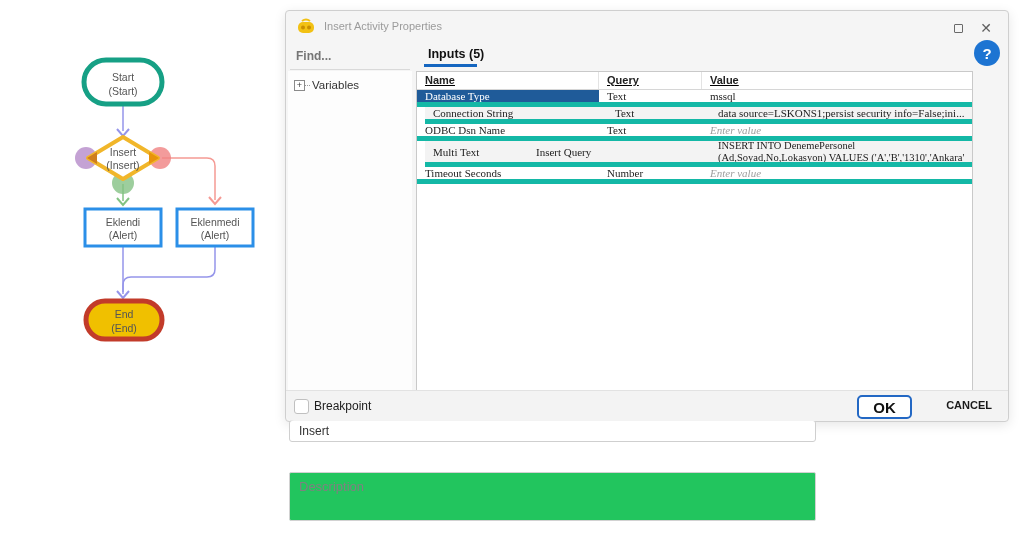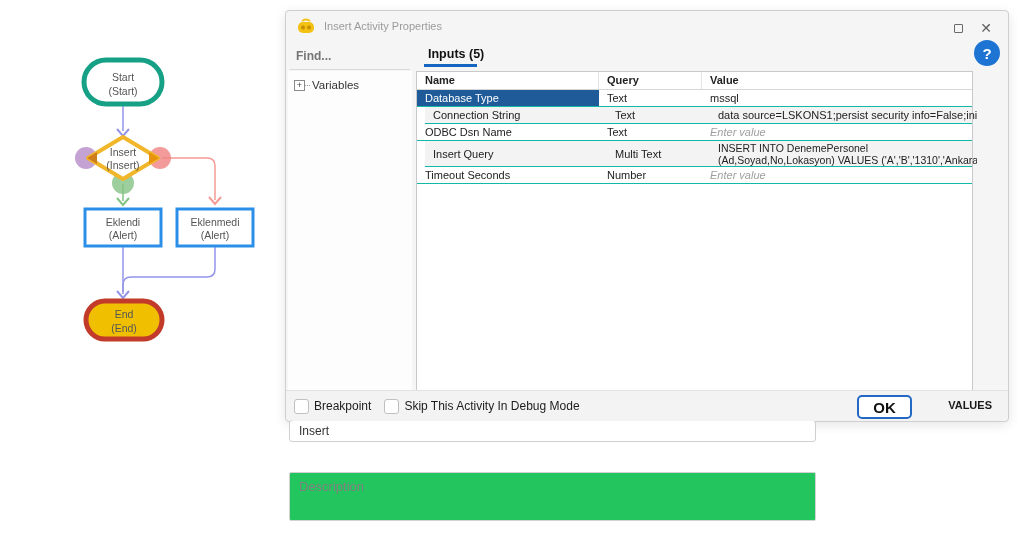--- a/index.html
+++ b/index.html
@@ -35,27 +35,27 @@
   .plus-box { width:11px; height:11px; border:1px solid #8a8a8a; background:#fff; font-size:9px; line-height:9px;
               color:#444; display:flex; align-items:center; justify-content:center; }
   .tree-dots { width:5px; height:1px; border-top:1px dotted #9a9a9a; }
   .tree-label { font-size:11.5px; color:#333; margin-left:2px; }
 
   .tab { position:absolute; left:142px; top:36px; font-size:12.5px; font-weight:bold; color:#111; }
   .tab-underline { position:absolute; left:138px; top:53px; width:53px; height:3px; background:#1566c0; }
 
   
   .grid { position:absolute; left:130px; top:60px; width:557px; height:340px; background:#fff; border:1px solid #c9c9c9; }
-  .g-head { display:flex; height:18px; border-bottom:1px solid #d6d6d6; }
+  .g-head { display:flex; height:18px; border-bottom:1px solid #d6d6d6;text-decoration:underline; }
   .g-head .hc { font-size:11px; font-weight:bold; color:#222; padding:2px 0 0 8px; border-right:1px solid #e3e3e3; }
   .g-head .hc:last-child { border-right:none; }
   .c-name { width:182px; flex:none; }
   .c-type { width:103px; flex:none; }
   .c-value { width:267px; flex:none; }
-  .trow { display:flex; height:17px; align-items:flex-start; border-bottom:1px solid #14b8a6; }
+  .trow { display:flex; height:17px; align-items:flex-start; border-bottom:5px solid #14b8a6;font-family:Liberation Serif, serif; }
   .trow .cell { font-size:11px; color:#222; padding-left:8px; white-space:nowrap; overflow:hidden; height:100%;
                 display:flex; align-items:center; }
   .trow.alt { background:#f3f3f3;margin-left:8px; }
   .trow.tall { height:26px; }
   .sel-cell { background:#1f5b99; color:#fff !important; }
   .ph { font-style:italic; color:#9e9e9e !important; }
   .two-line { font-size:10.5px; line-height:12px; display:block !important; padding-top:1px; }
 
   
   .name-input { position:absolute; left:3px; top:409px; width:527px; height:22px; background:#fff;
@@ -192,22 +192,22 @@
         <div class="cell c-value">data source=LSKONS1;persist security info=False;ini...</div>
       </div>
 
       <div class="trow">
         <div class="cell c-name">ODBC Dsn Name</div>
         <div class="cell c-type">Text</div>
         <div class="cell c-value ph">Enter value</div>
       </div>
 
       <div class="trow alt tall">
+        <div class="cell c-type">Multi Text</div>
         <div class="cell c-name">Insert Query</div>
-        <div class="cell c-type">Multi Text</div>
         <div class="cell c-value">
           <span class="two-line">
             <span>INSERT INTO DenemePersonel</span><br>
             <span>(Ad,Soyad,No,Lokasyon) VALUES ('A','B','1310','Ankara'</span>
           </span>
         </div>
       </div>
 
       <div class="trow">
         <div class="cell c-name">Timeout Seconds</div>
@@ -217,22 +217,18 @@
     </div>
 
     <input class="name-input" value="Insert" style="">
     <textarea class="desc-box" placeholder="Description" style=""></textarea>
 
     <div class="footer">
       <div class="chk">
         <span class="box"></span>
         <span class="lbl">Breakpoint</span>
       </div>
-      <div class="chk chk2">
-        <span class="box"></span>
-        <span class="lbl">Skip This Activity In Debug Mode</span>
-      </div>
       <div class="ok-btn">OK</div>
-      <div class="cancel-btn">VALUES</div>
+      <div class="cancel-btn">CANCEL</div>
     </div>
 
   </div>
 </div>
 
 </body></html>

